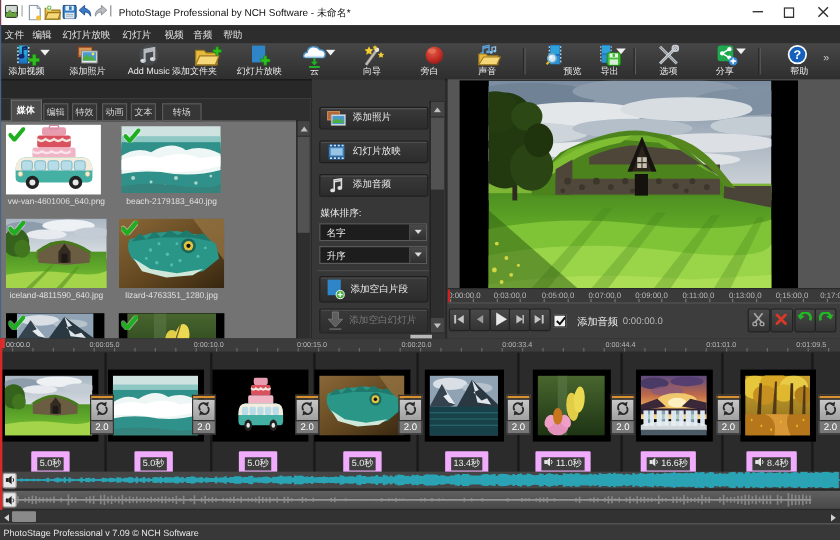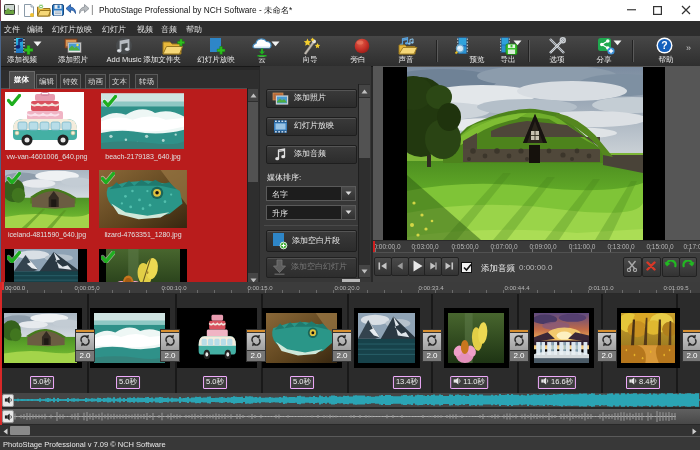--- a/index.html
+++ b/index.html
@@ -9,21 +9,21 @@
 .tx{position:absolute;white-space:nowrap}
 .mi{top:3px;font-size:8px;color:#e4e4e4}
 .tl{top:19px;transform:translateX(-50%);font-size:7.5px;color:#ececec}
 .sep2{top:4px;width:1px;height:22px;background:#5a5a5a;box-shadow:-1px 0 0 #222}
 .thumb{position:absolute;overflow:hidden}
 .fname{position:absolute;transform:translateX(-50%);font-size:7px;color:#e0e0e0;white-space:nowrap}
 .btn3{position:absolute;background:linear-gradient(#3a3a3a,#2c2c2c);border:1px solid #1e1e1e;box-shadow:inset 0 1px 0 #555;border-radius:2px}
 .btxt{position:absolute;font-size:8px;color:#ececec;white-space:nowrap}
 .pbtn{position:absolute;width:18px;height:17px;background:linear-gradient(#4a4a4a,#333);border:1px solid #222;border-radius:2px}
 .rlbl{position:absolute;font-size:6.5px;color:#b8b8b8;transform:translateX(-50%);white-space:nowrap}
-.durlbl{position:absolute;height:11px;background:#3d3d3d;border:1px solid #f0abfc;border-radius:1px;transform:translateX(-50%);font-size:7.5px;color:#f0f0f0;line-height:10px;padding:0 2px;white-space:nowrap}
+.durlbl{position:absolute;height:11px;background:#3d3d3d;border:5px solid #f0abfc;border-radius:1px;transform:translateX(-50%);font-size:7.5px;color:#f0f0f0;line-height:10px;padding:0 2px;white-space:nowrap}
 .tab2{top:4px;width:21px;height:15px;background:#363636;border:1px solid #5a5a5a;box-sizing:border-box;font-size:7.5px;color:#d8d8d8;text-align:center;line-height:13px}
 .ck{width:14px;height:12px}
 </style>
 </head>
 <body>
 <div class="app">
 
   <div class="abs" id="titlebar" style="left:0;top:0;width:700px;height:21px;background:#fff">
     <div class="abs" style="left:0;top:0;width:1px;height:21px;background:#7a3b4e"></div>
     <svg class="abs" style="left:4px;top:4px" width="11" height="11" viewBox="0 0 11 11">
@@ -264,30 +264,30 @@
         <path d="M0.5 0.5 L4.5 5.3 L8.5 0.5 Z" fill="#f2f2f2"></path>
       </svg>
     <svg class="abs" style="left:656px;top:1px" width="17" height="17" viewBox="0 0 17 17">
         <circle cx="8.5" cy="8.5" r="8" fill="#fff"></circle>
         <circle cx="8.5" cy="8.5" r="6.6" fill="#1560bc"></circle>
         <text x="8.5" y="12.4" font-size="10.5" font-weight="bold" fill="#fff" text-anchor="middle" font-family="Liberation Sans">?</text>
       </svg>
     <div class="tx" style="left:686px;top:7px;font-size:9px;color:#c8c8c8">»</div>
   </div>
 
-  <div class="abs" id="mediapanel" style="left:0;top:70px;width:259px;height:216px;background:#b91c1c">
+  <div class="abs" id="mediapanel" style="left:0;top:82px;width:259px;height:216px;background:#737373">
     <div class="abs" style="left:0;top:0;width:259px;height:19px;background:#2e2e2e"></div>
     <div class="abs" style="left:0;top:18px;width:259px;height:1px;background:#505050"></div>
     <div class="abs" style="left:9px;top:1px;width:26px;height:18px;background:#4c4c4c;border:1px solid #6a6a6a;border-bottom:none;box-sizing:border-box"></div>
     <div class="tx" style="left:14px;top:5px;font-size:7.5px;color:#fff;font-weight:bold">媒体</div>
     <div class="abs tab2" style="left:36px">编辑</div>
     <div class="abs tab2" style="left:60px">特效</div>
     <div class="abs tab2" style="left:85px">动画</div>
     <div class="abs tab2" style="left:109px">文本</div>
-    <div class="abs tab2" style="left:135px;width:23px">转场</div>
+    <div class="abs tab2" style="left:135px;width:33px">转场</div>
 
     <div class="thumb" style="left:5px;top:22px;width:79px;height:58px;background:#fff"><svg width="79" height="58" viewBox="0 0 79 58">
       <g id="van">
             <rect width="79" height="58" fill="#ffffff"></rect>
       <rect x="30" y="2" width="20" height="7" rx="2" fill="#e89cb0"></rect>
             <rect x="36" y="0.5" width="8" height="3" rx="1.5" fill="none" stroke="#d087a0" stroke-width="1"></rect>
       <rect x="26" y="9" width="28" height="10" rx="2" fill="#d9515e"></rect>
             <path d="M26 12 q3.5 3 7 0 q3.5 3 7 0 q3.5 3 7 0 q3.5 3 7 0" stroke="#f2e8e0" stroke-width="2" fill="none"></path>
       <rect x="22" y="19" width="36" height="9" rx="2" fill="#f0b4c4"></rect>
             <path d="M22 22 q4 3 8 0 q4 3 8 0 q4 3 8 0 q4 3 8 0" stroke="#fae3ec" stroke-width="2" fill="none"></path>
@@ -1030,21 +1030,21 @@
         <path d="M9.9 0.8 L9.3 5 L5.8 2.6 Z" fill="#2a2a2a"></path>
         <path d="M9.2 5.2 A3.4 3.4 0 0 1 3.4 9.6" stroke="#2a2a2a" stroke-width="1.6" fill="none"></path>
         <path d="M2.1 12.2 L2.7 8 L6.2 10.4 Z" fill="#2a2a2a"></path>
       </svg>
 <div class="abs" style="left:0;top:22px;width:20px;height:11px;background:#787878;border:1px solid #333;border-top:none;box-sizing:border-box;font-size:8px;color:#fff;text-align:center;line-height:10px">2.0</div>
 </div>
     <div class="durlbl" style="left:42px;top:94px">5.0秒</div>
     <div class="durlbl" style="left:128px;top:94px">5.0秒</div>
     <div class="durlbl" style="left:215px;top:94px">5.0秒</div>
     <div class="durlbl" style="left:302px;top:94px">5.0秒</div>
-    <div class="durlbl" style="left:407px;top:94px">13.4秒</div>
+    <div class="durlbl" style="left:389px;top:94px">13.4秒</div>
     <div class="durlbl" style="left:469px;top:94px"><svg style="vertical-align:-1px" width="8" height="8" viewBox="0 0 10 10">
         <rect x="0.5" y="3" width="3" height="4" fill="#e8e8e8"></rect>
         <path d="M3.5 3 L6.5 0.5 V9.5 L3.5 7 Z" fill="#e8e8e8"></path>
         <path d="M7.8 3 A3 3 0 0 1 7.8 7" stroke="#e8e8e8" stroke-width="1" fill="none"></path>
       </svg> 11.0秒</div>
     <div class="durlbl" style="left:557px;top:94px"><svg style="vertical-align:-1px" width="8" height="8" viewBox="0 0 10 10">
         <rect x="0.5" y="3" width="3" height="4" fill="#e8e8e8"></rect>
         <path d="M3.5 3 L6.5 0.5 V9.5 L3.5 7 Z" fill="#e8e8e8"></path>
         <path d="M7.8 3 A3 3 0 0 1 7.8 7" stroke="#e8e8e8" stroke-width="1" fill="none"></path>
       </svg> 16.6秒</div>

